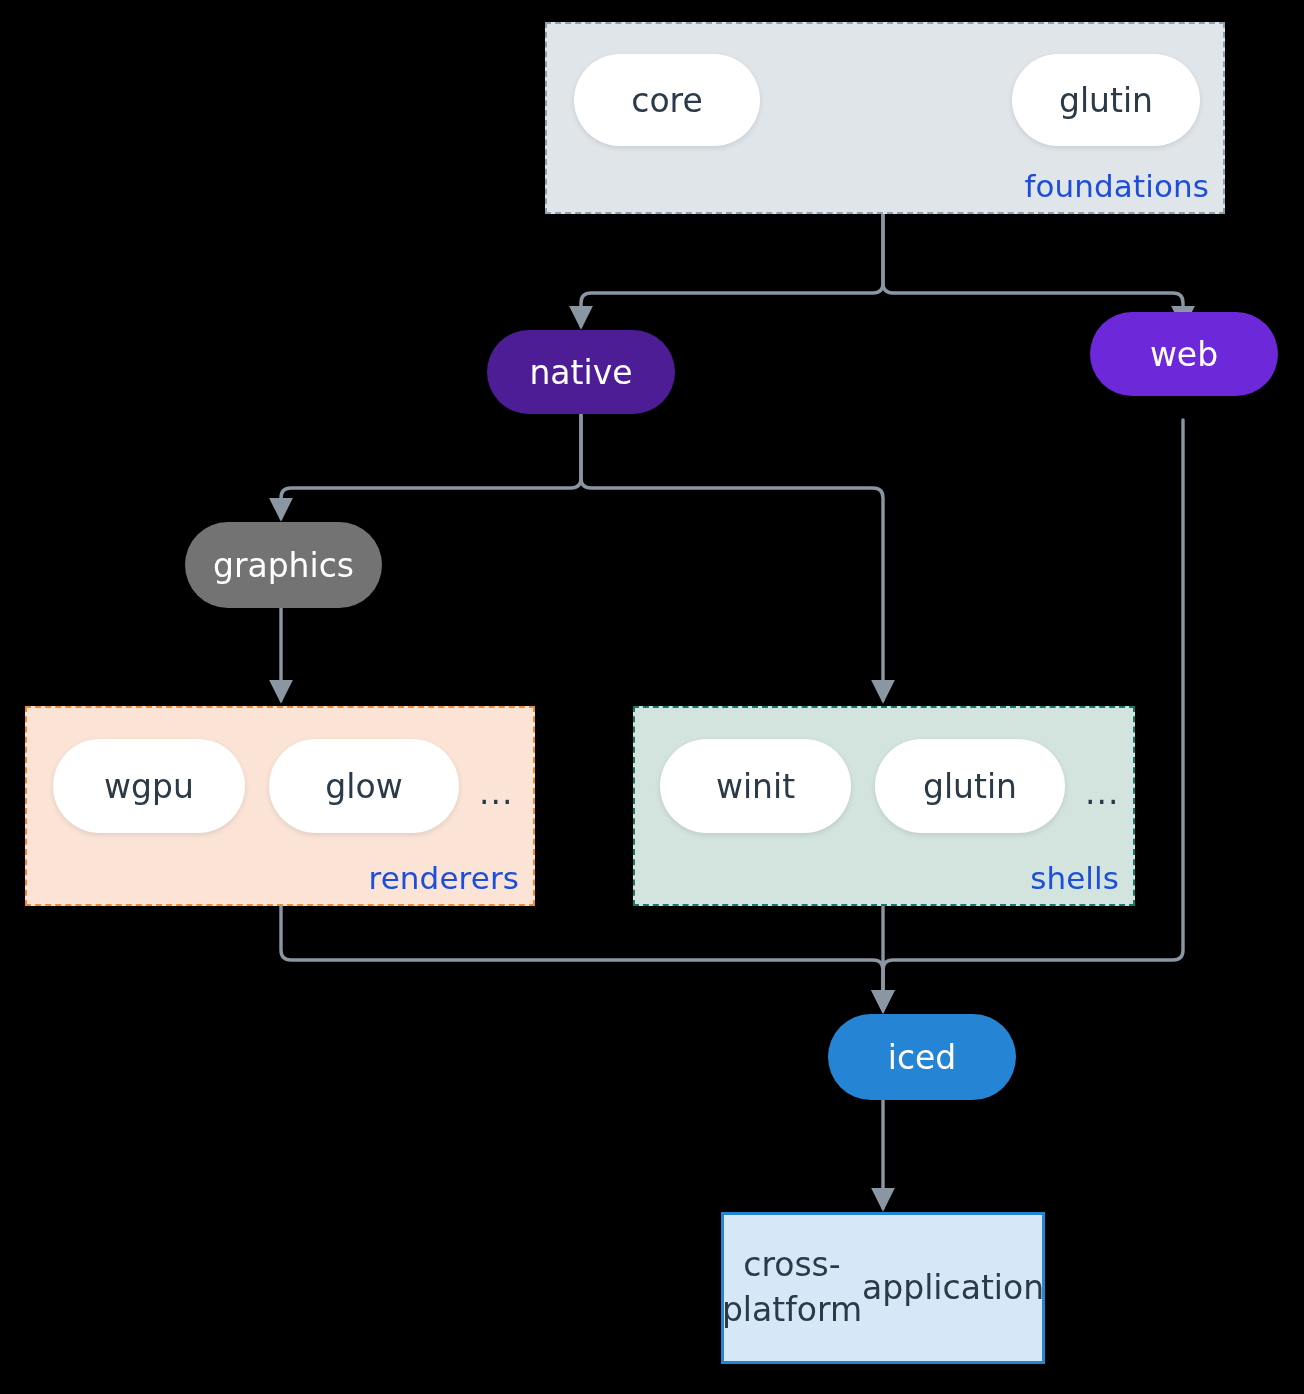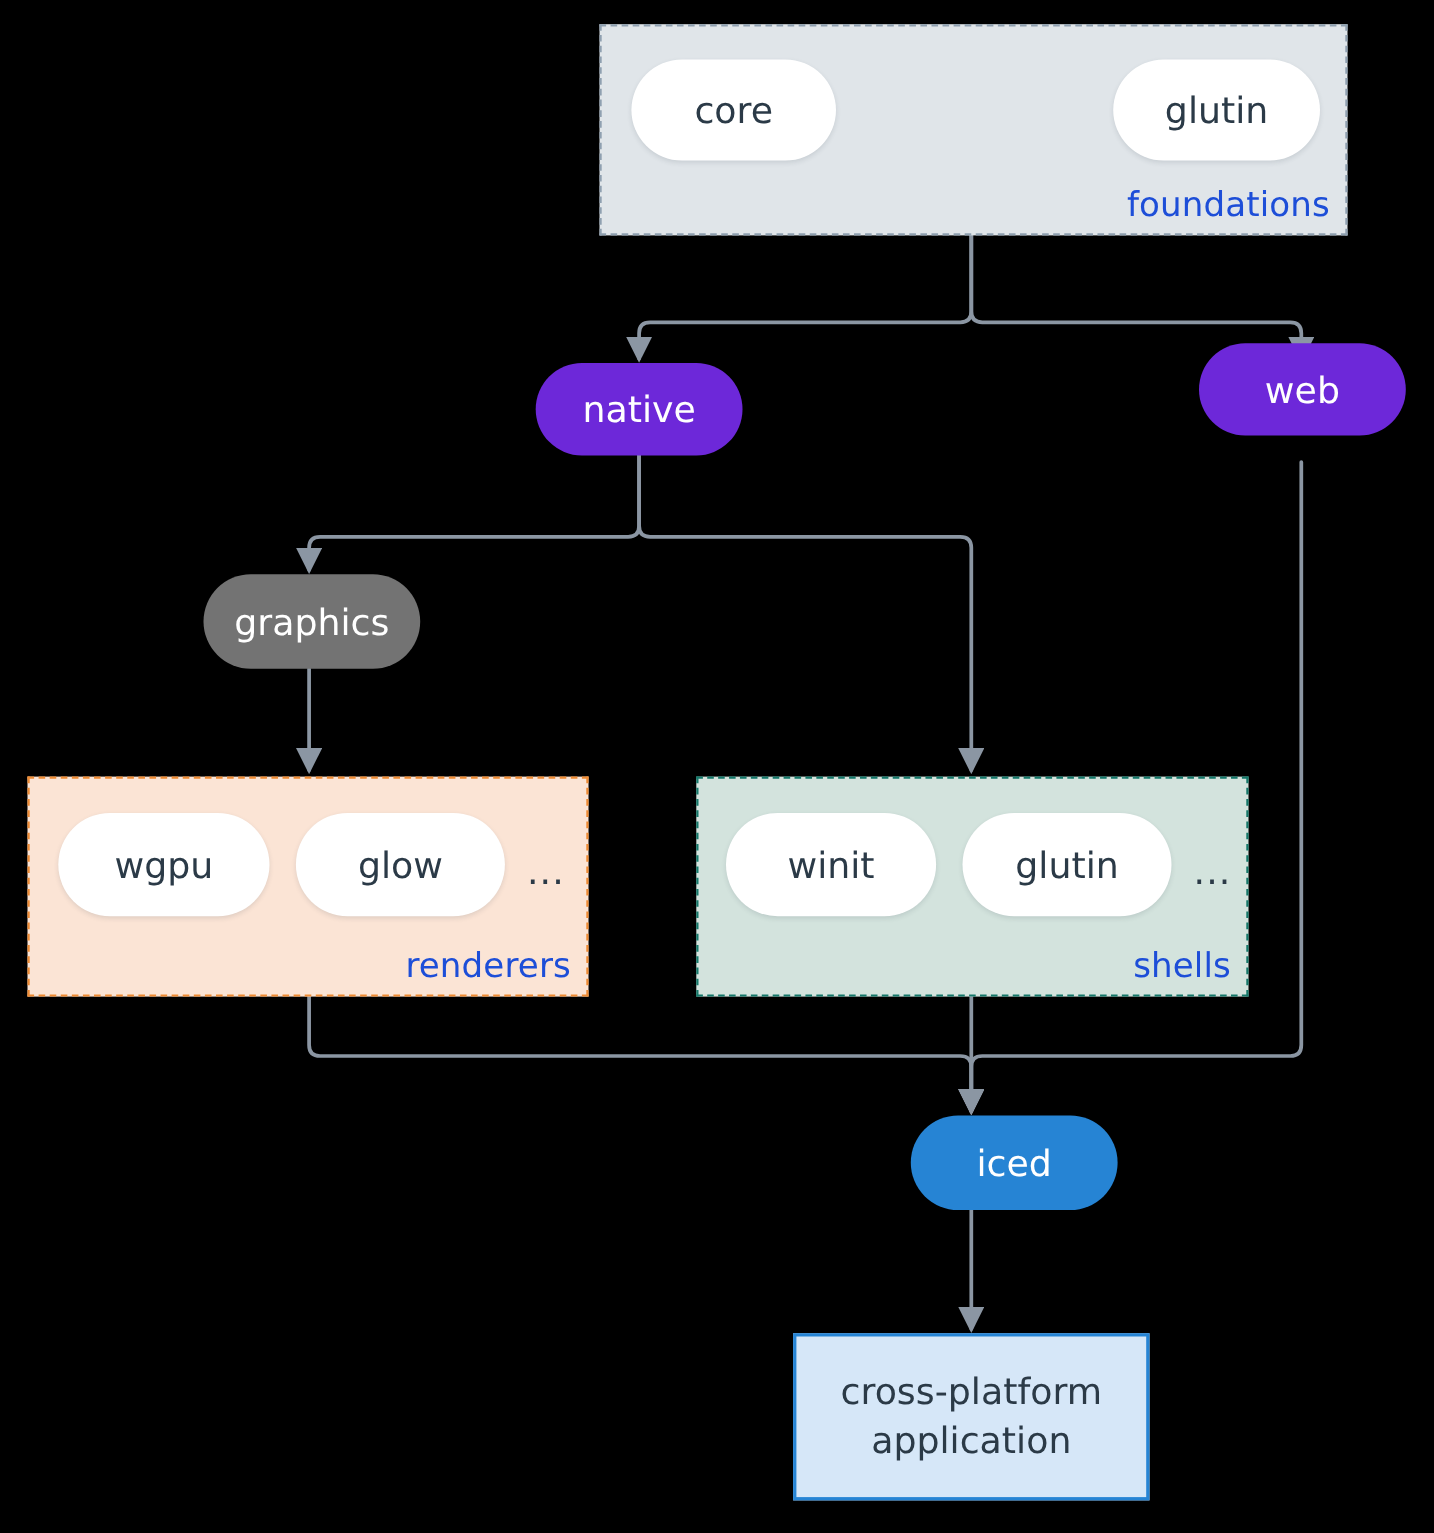--- a/index.html
+++ b/index.html
@@ -69,21 +69,20 @@
     justify-content: center;
     border-radius: 999px;
     font-size: 33px;
     color: #ffffff;
     white-space: nowrap;
   }
   .rect-node {
     position: absolute;
     box-sizing: border-box;
     display: flex;
-    flex-direction: column;
     align-items: center;
     justify-content: center;
     font-size: 33px;
     color: #2b3a47;
     line-height: 1.35;
     text-align: center;
   }
 </style>
 </head>
 <body>
@@ -121,21 +120,21 @@
   <div class="cluster" style="left:545px; top:22px; width:680px; height:192px; background:#e0e5e9; border:2px dashed #8fa0b0;">
     <div class="pill" style="left:27px; top:30px; width:186px; height:92px;">
       <span>core</span>
     </div>
     <div class="pill" style="left:465px; top:30px; width:188px; height:92px;">
       <span>glutin</span>
     </div>
     <div class="cluster-label">foundations</div>
   </div>
 
-  <div class="node" style="left:487px; top:330px; width:188px; height:84px; background:#6d28d9;">
+  <div class="node" style="left:487px; top:330px; width:188px; height:84px; background:#4c1d95;">
     <span>native</span>
   </div>
 
   <div class="node" style="left:1090px; top:312px; width:188px; height:84px; background:#6d28d9;">
     <span>web</span>
   </div>
 
   <div class="node" style="left:185px; top:522px; width:197px; height:86px; background:#737373;">
     <span>graphics</span>
   </div>

